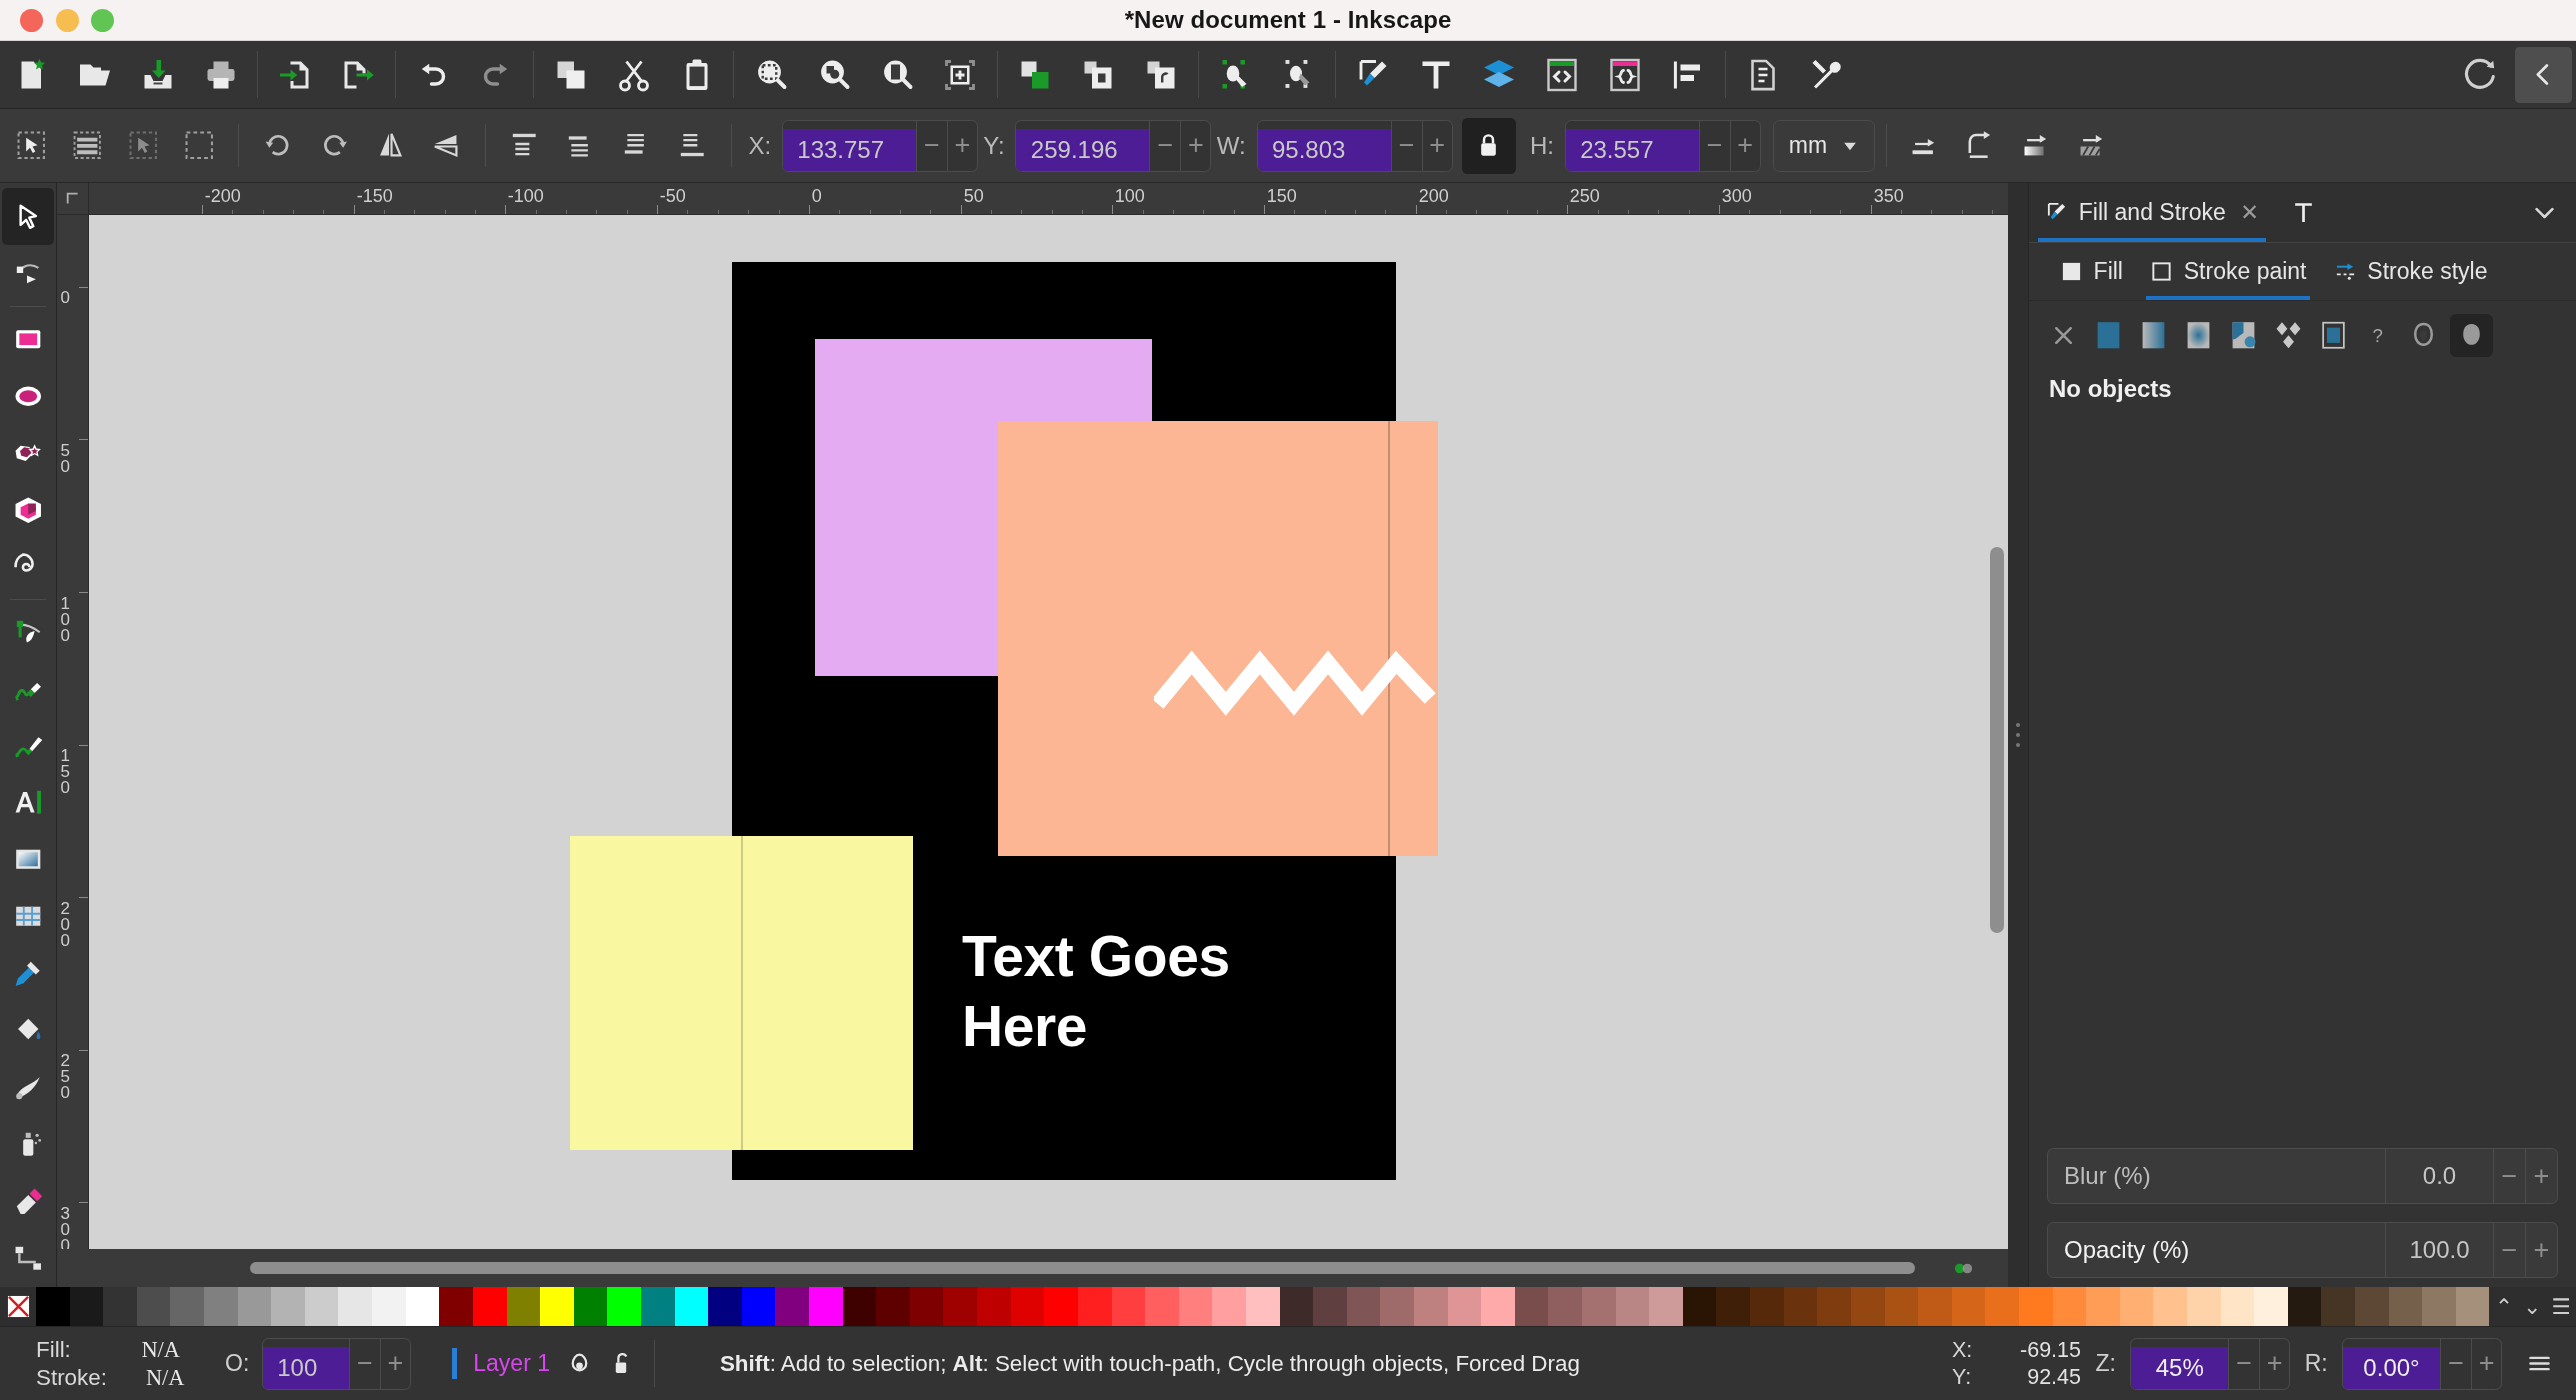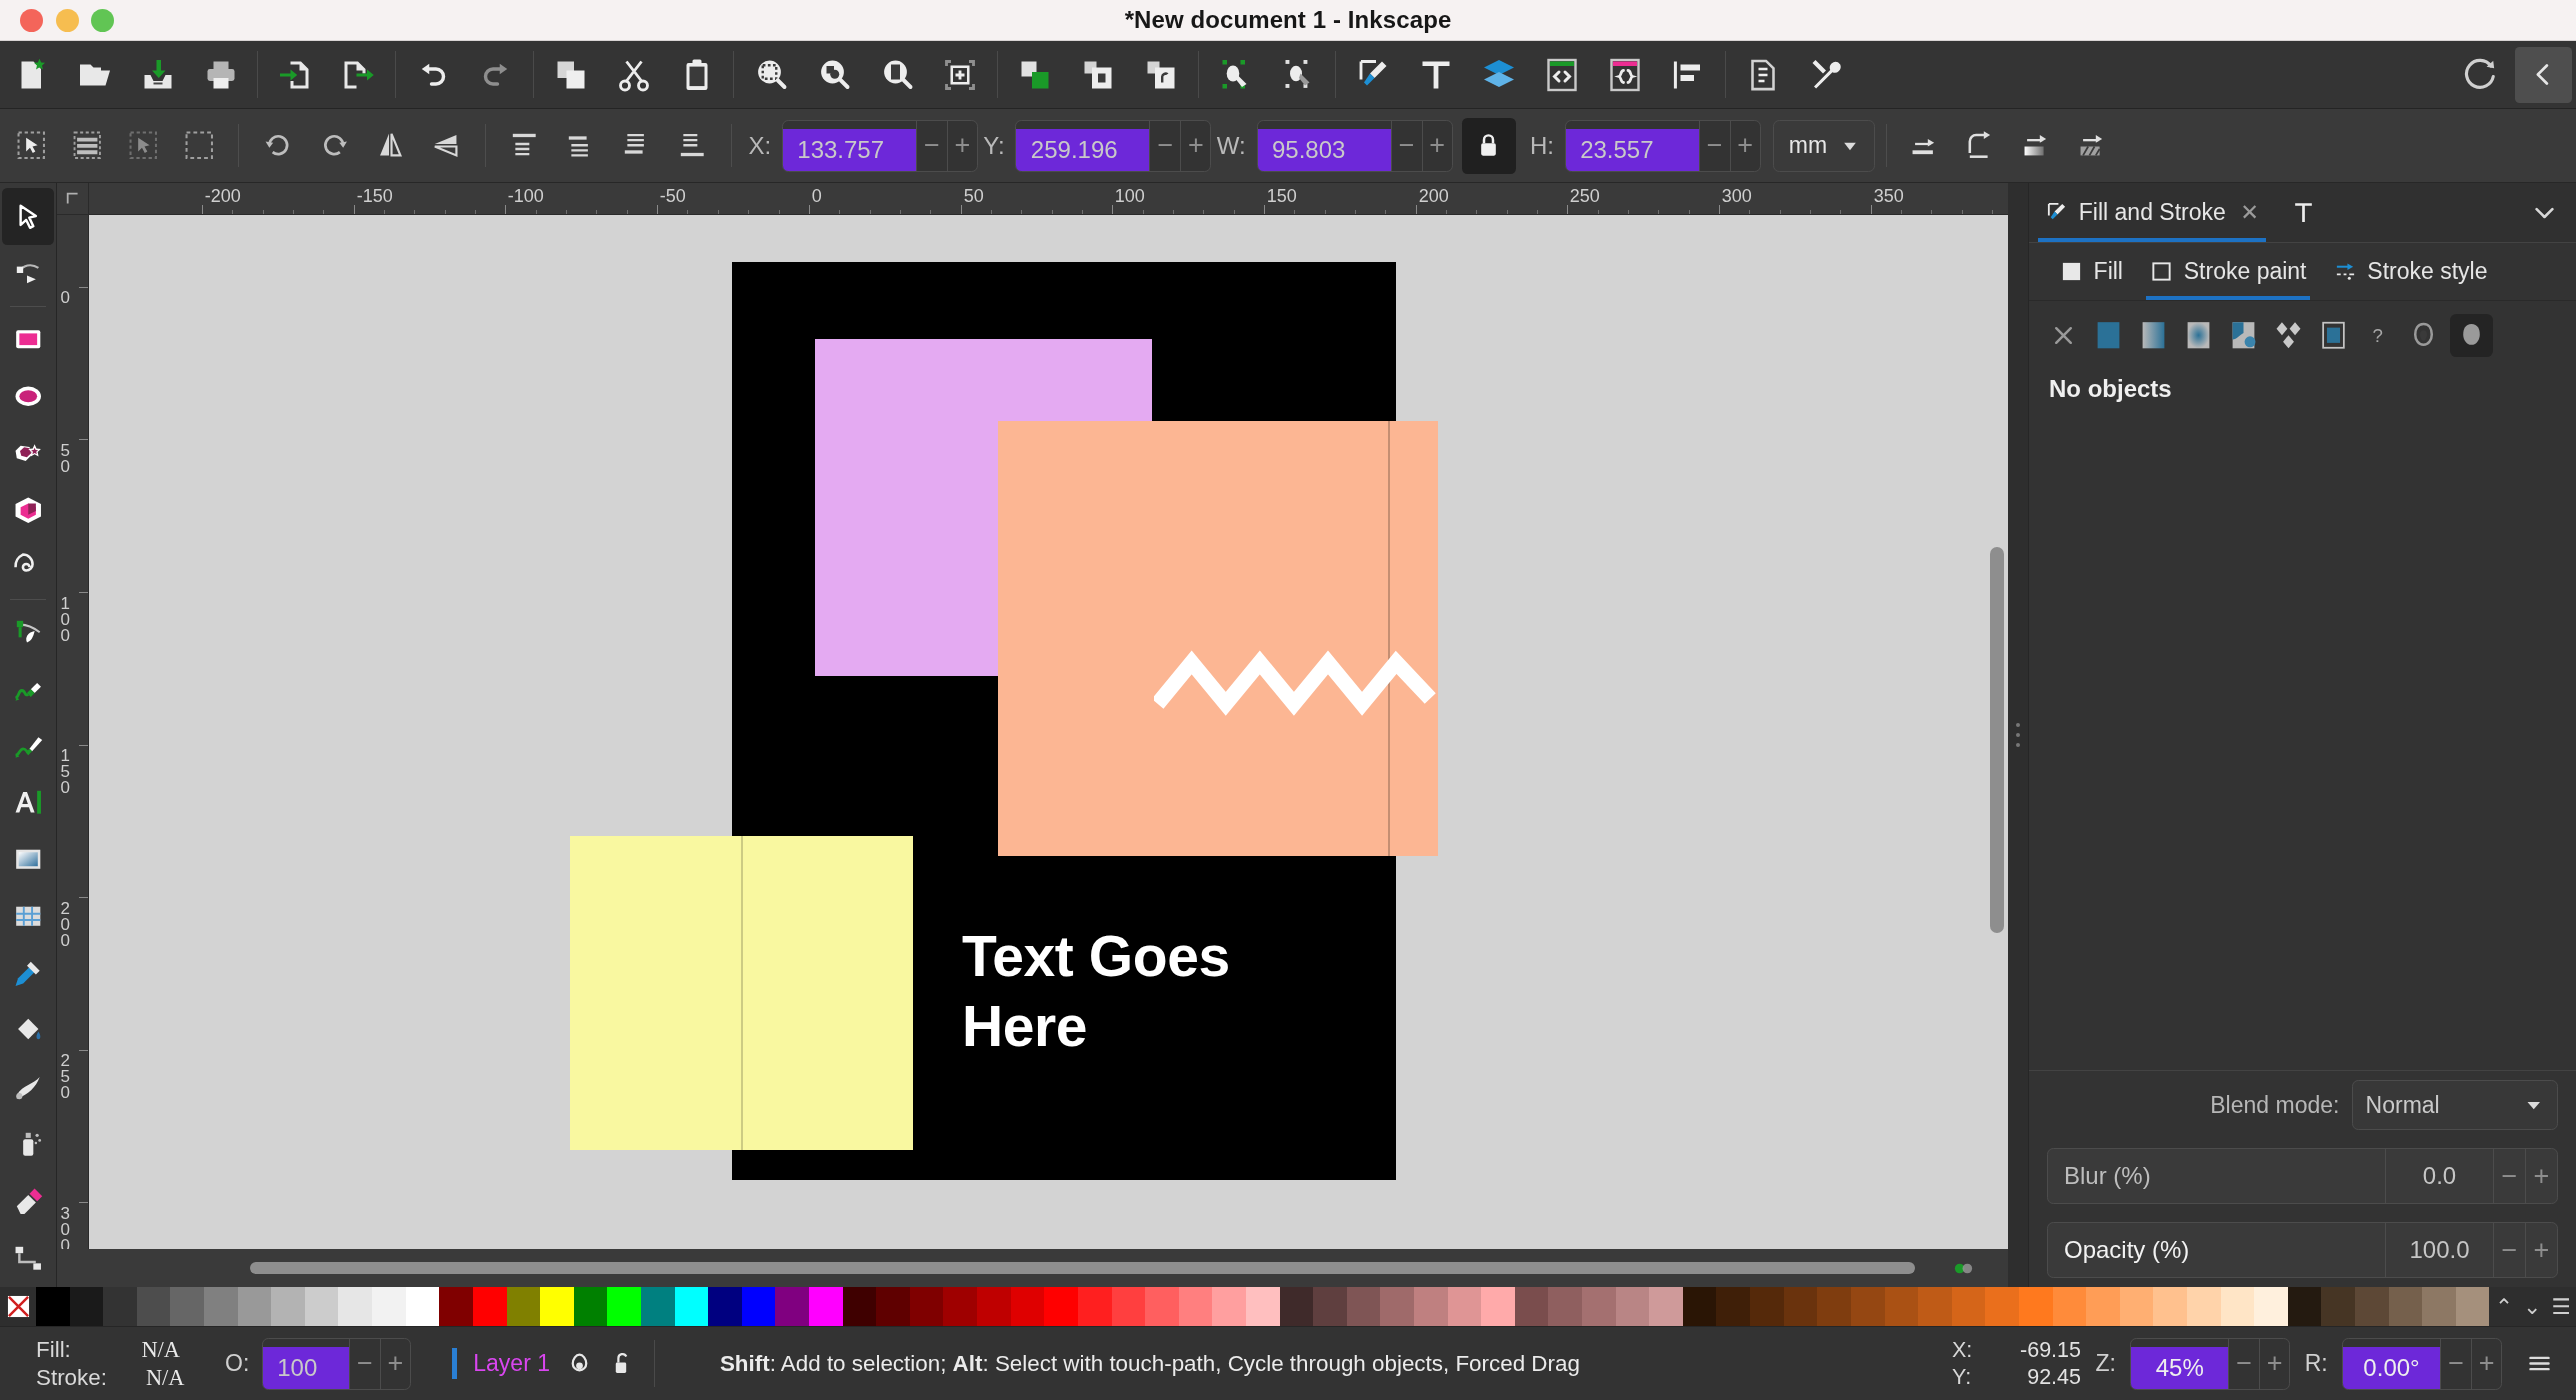--- a/index.html
+++ b/index.html
@@ -53,21 +53,21 @@
   }
   .ctbtn { width:56px; height:56px; display:flex; align-items:center; justify-content:center; border-radius:4.5px; cursor:pointer; }
   .ct-sep { width:0.9px; height:43px; background:#4d4d4d; margin:0 10.8px; }
   .field-label { font-size:24px; color:#b9b9b9; margin:0 10.8px 0 5.4px; }
   .spin {
     display:flex; align-items:stretch; height:52px;
     background:#333; border:0.9px solid #4c4c4c; border-radius:6.3px; overflow:hidden;
   }
   .spin .val {
     min-width:133px; padding:0 14.4px; display:flex; align-items:center;
-    font-size:24px; color:#c9c9c9; background:#6d28d9;margin-top:8px;
+    font-size:24px; color:#c9c9c9; background:#4c1d95;margin-top:8px;
   }
   .spin .btns { display:flex; border-left:0.9px solid #4c4c4c; }
   .spin .btns span {
     width:30px; display:flex; align-items:center; justify-content:center;
     font-size:27px; color:#8e8e8e; cursor:pointer;
   }
   .spin .btns span+span { border-left:0.9px solid #4c4c4c; }
   .lockbtn {
     width:54px; height:56px; background:#202020; border-radius:5.4px;
     display:flex; align-items:center; justify-content:center; margin:0 9px; cursor:pointer;
@@ -1021,29 +1021,20 @@
         <div class="pt sel">
           <svg width="25" height="29" viewBox="0 0 24 28">
               <path fill="#9a9a9a" d="M12 3C6 3 4 8 4 13s3 10 8 10 8-5 8-10-2-10-8-10z"></path>
             </svg>
         </div>
       </div>
 
       <div class="noobjects">No objects</div>
       <div class="dockfill"></div>
 
-      <div class="blendrow">
-        <span class="lab">Blend mode:</span>
-        <div class="combo">
-          <span class="cv">Normal</span>
-          <svg width="21.5" height="21.5" viewBox="0 0 24 24">
-              <path fill="#dcdcdc" d="M5 9h14l-7 8z"></path>
-            </svg>
-        </div>
-      </div>
 
       <div class="rowfield">
         <div class="name">Blur (%)</div>
         <div class="num">0.0</div>
         <div class="pm">
             <span>−</span>
             <span>+</span>
           </div>
       </div>
 

